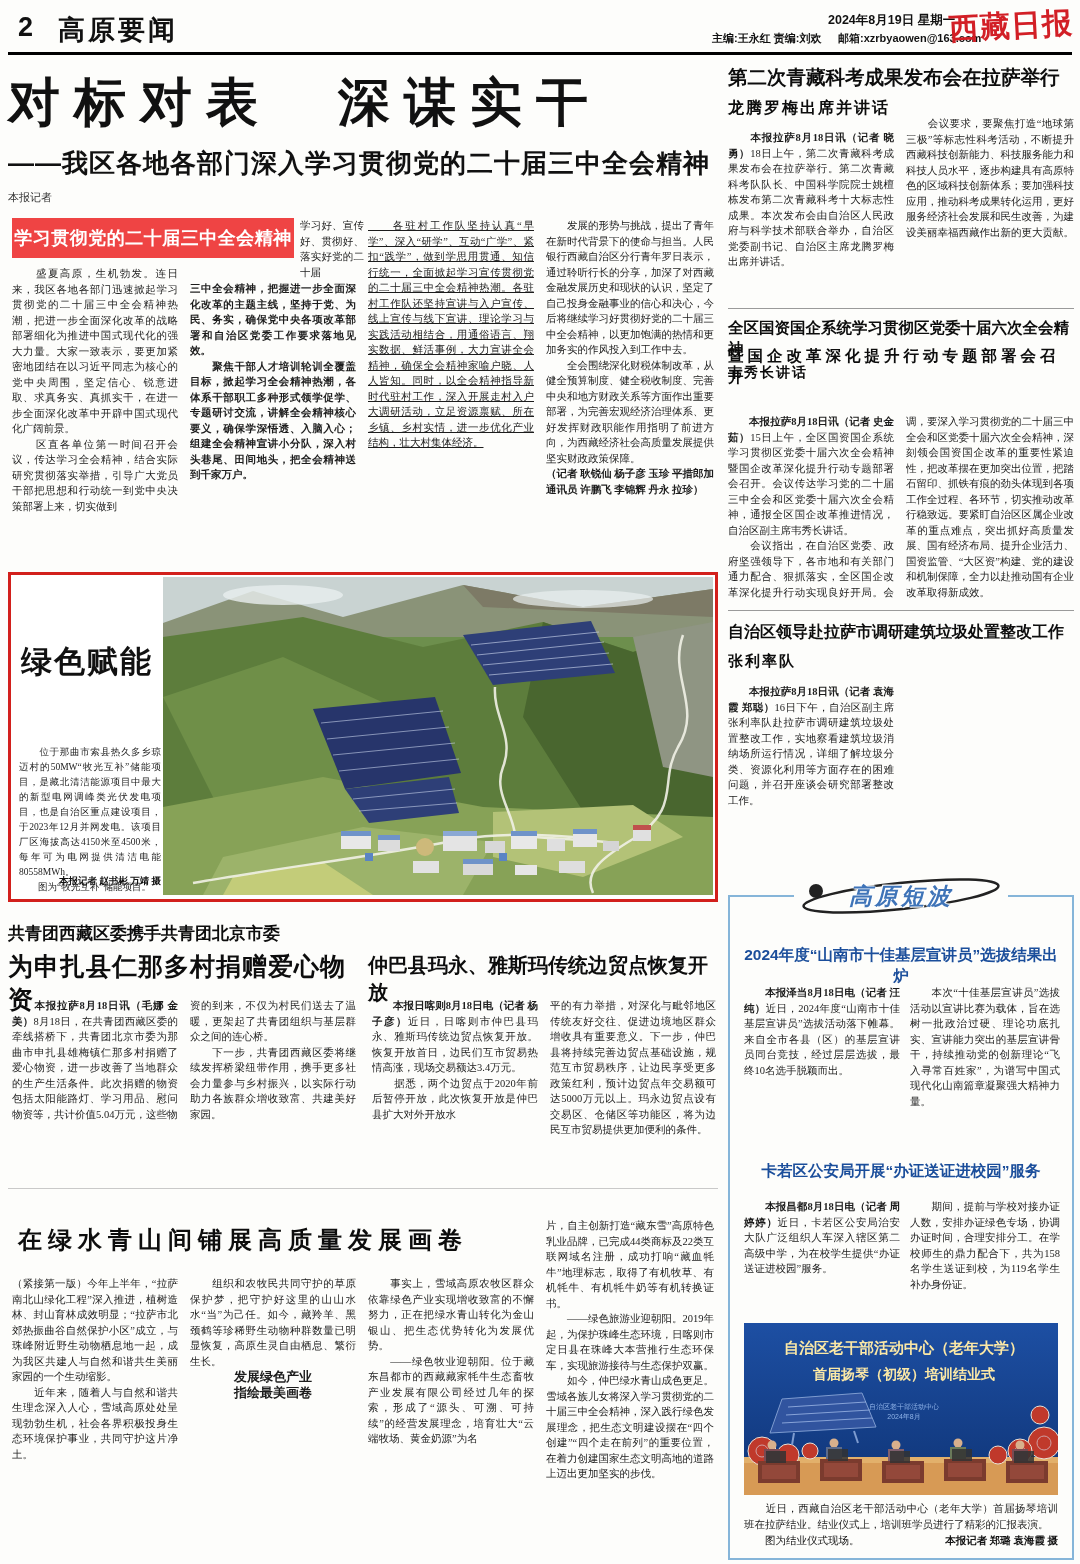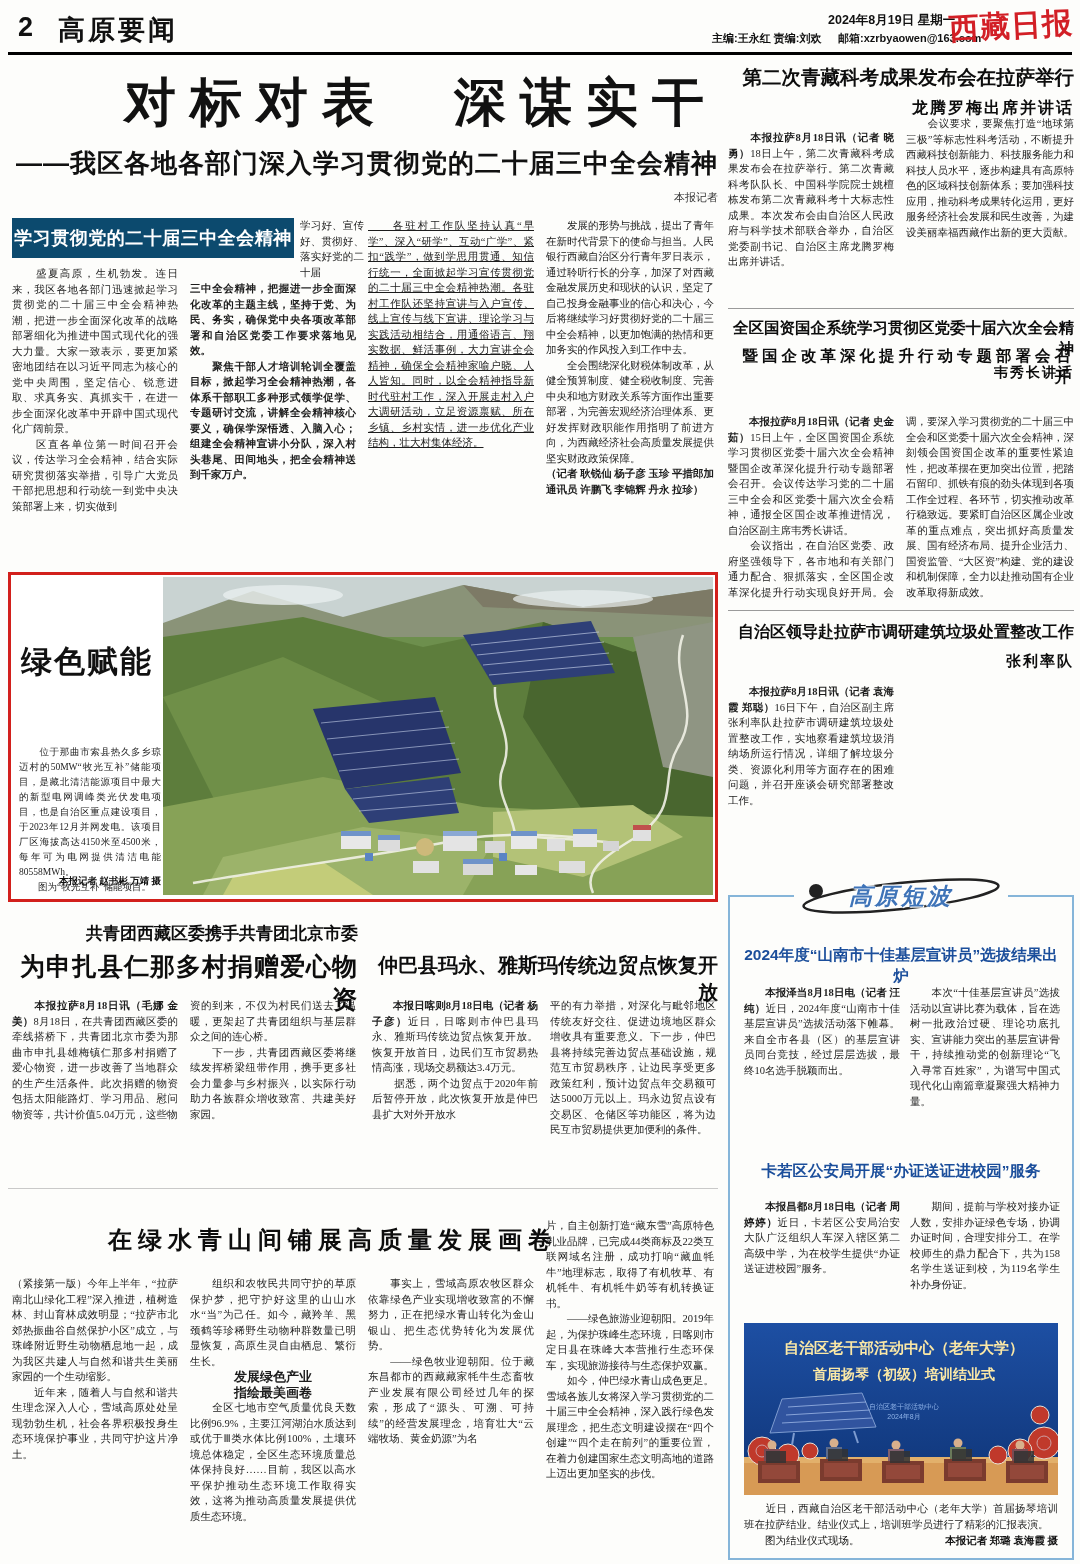--- a/index.html
+++ b/index.html
@@ -4,23 +4,23 @@
 <style>
   html,body{margin:0;padding:0;background:#e9e9e6;}
   .page{position:relative;width:1080px;height:1564px;margin:0 auto;background:#fdfdfb;
         font-family:"Liberation Sans",sans-serif;color:#111;overflow:hidden;}
   .abs{position:absolute;}
   
   .bcol{position:absolute;font:10.5px/15.5px "Liberation Serif",serif;text-align:justify;
         color:#1c1c1c;overflow:hidden;white-space:pre-wrap;}
   .dl{font-weight:bold;}
   .hd{font-weight:bold;color:#0d0d0d;}
-  .center{text-align:right;}
+  .center{text-align:left;}
   .rule{position:absolute;background:#9a9a9a;height:1px;}
-  .redbanner{position:absolute;background:#0c4a6e;color:#fff;font-weight:bold;
+  .redbanner{position:absolute;background:#ef4444;color:#fff;font-weight:bold;
              display:flex;align-items:center;justify-content:center;}
   .bluebox{position:absolute;border:2px solid #86b5d9;background:#fdfdfb;}
   .bluehead{position:absolute;font-weight:bold;color:#1b4e9b;text-align:center;}
   .credit-row{display:flex;justify-content:space-between;font:10.5px/15.5px "Liberation Serif",serif;}
   .badge{position:absolute;left:50%;transform:translateX(-50%);top:-22px;width:214px;height:42px;
          background:#fdfdfb;display:flex;align-items:center;justify-content:center;}
   .badge-text{position:relative;font:bold italic 23px "Liberation Sans",sans-serif;color:#3f74b8;
          letter-spacing:3px;text-shadow:0 0 2px #fff,0 0 2px #fff,1px 1px 0 #fff,-1px -1px 0 #fff;}
   .photo-frame{position:absolute;border:3px solid #d2201c;background:#fff;}
 </style>
@@ -146,21 +146,21 @@
     <div class="bcol" style="left:182px;top:80px;width:166px;height:182px;">平的有力举措，对深化与毗邻地区传统友好交往、促进边境地区群众增收具有重要意义。下一步，仲巴县将持续完善边贸点基础设施，规范互市贸易秩序，让边民享受更多政策红利，预计边贸点年交易额可达5000万元以上。玛永边贸点设有交易区、仓储区等功能区，将为边民互市贸易提供更加便利的条件。</div>
   </div>
 
   <div class="rule" style="left:8px;top:1188px;width:710px;background:#c9c9c9;"></div>
 
   <div class="abs" style="left:8px;top:1192px;width:710px;height:368px;margin-top:20px;">
     <div class="hd center abs" style="left:10px;top:12px;width:540px;font-size:24px;letter-spacing:6px;">在绿水青山间铺展高质量发展画卷</div>
     <div class="bcol" style="left:4px;top:64px;width:166px;height:298px;">（紧接第一版）今年上半年，“拉萨南北山绿化工程”深入推进，植树造林、封山育林成效明显；“拉萨市北郊热振曲谷自然保护小区”成立，与珠峰附近野生动物栖息地一起，成为我区共建人与自然和谐共生美丽家园的一个生动缩影。
 　　近年来，随着人与自然和谐共生理念深入人心，雪域高原处处呈现勃勃生机，社会各界积极投身生态环境保护事业，共同守护这片净土。</div>
     <div class="bcol" style="left:182px;top:64px;width:166px;height:298px;"><span>　　组织和农牧民共同守护的草原保护梦，把守护好这里的山山水水“当”为己任。如今，藏羚羊、黑颈鹤等珍稀野生动物种群数量已明显恢复，高原生灵自由栖息、繁衍生长。</span>
-<b style="display:block;text-align:center;font-size:13px;font-family:'Liberation Sans',sans-serif;">发展绿色产业</b><b style="display:block;text-align:center;font-size:13px;font-family:'Liberation Sans',sans-serif;">指绘最美画卷</b><span>　　全区七地市空气质量优良天数比例96.9%，主要江河湖泊水质达到或优于Ⅲ类水体比例100%，土壤环境总体稳定，全区生态环境质量总体保持良好……目前，我区以高水平保护推动生态环境工作取得实效，这将为推动高质量发展提供优质生态环境。</span></div>
+<b style="display:block;text-align:center;font-size:13px;font-family:'Liberation Sans',sans-serif;">发展绿色产业</b><b style="display:block;text-align:center;font-size:13px;font-family:'Liberation Sans',sans-serif;">指绘最美画卷</b></div>
     <div class="bcol" style="left:360px;top:64px;width:166px;height:298px;">　　事实上，雪域高原农牧区群众依靠绿色产业实现增收致富的不懈努力，正在把绿水青山转化为金山银山、把生态优势转化为发展优势。
 　　——绿色牧业迎朝阳。位于藏东昌都市的西藏藏家牦牛生态畜牧产业发展有限公司经过几年的探索，形成了“源头、可溯、可持续”的经营发展理念，培育壮大“云端牧场、黄金奶源”为名</div>
     <div class="bcol" style="left:538px;top:6px;width:168px;height:356px;">片，自主创新打造“藏东雪”高原特色乳业品牌，已完成44类商标及22类互联网域名注册，成功打响“藏血牦牛”地理标志，取得了有机牧草、有机牦牛、有机牦牛奶等有机转换证书。
 　　——绿色旅游业迎朝阳。2019年起，为保护珠峰生态环境，日喀则市定日县在珠峰大本营推行生态环保车，实现旅游接待与生态保护双赢。
 　　如今，仲巴绿水青山成色更足。雪域各族儿女将深入学习贯彻党的二十届三中全会精神，深入践行绿色发展理念，把生态文明建设摆在“四个创建”“四个走在前列”的重要位置，在着力创建国家生态文明高地的道路上迈出更加坚实的步伐。</div>
   </div>
 
   <div class="hd center abs" style="left:728px;top:64px;width:346px;font-size:19.5px;">第二次青藏科考成果发布会在拉萨举行</div>
   <div class="hd center abs" style="left:728px;top:98px;width:346px;font-size:16px;letter-spacing:2px;">龙腾罗梅出席并讲话</div>
   <div class="bcol" style="left:728px;top:130px;width:166px;height:172px;"><b class="dl">　　本报拉萨8月18日讯（记者 晓勇）</b><span>18日上午，第二次青藏科考成果发布会在拉萨举行。第二次青藏科考队队长、中国科学院院士姚檀栋发布第二次青藏科考十大标志性成果。本次发布会由自治区人民政府与科学技术部联合举办，自治区党委副书记、自治区主席龙腾罗梅出席并讲话。</span></div>

